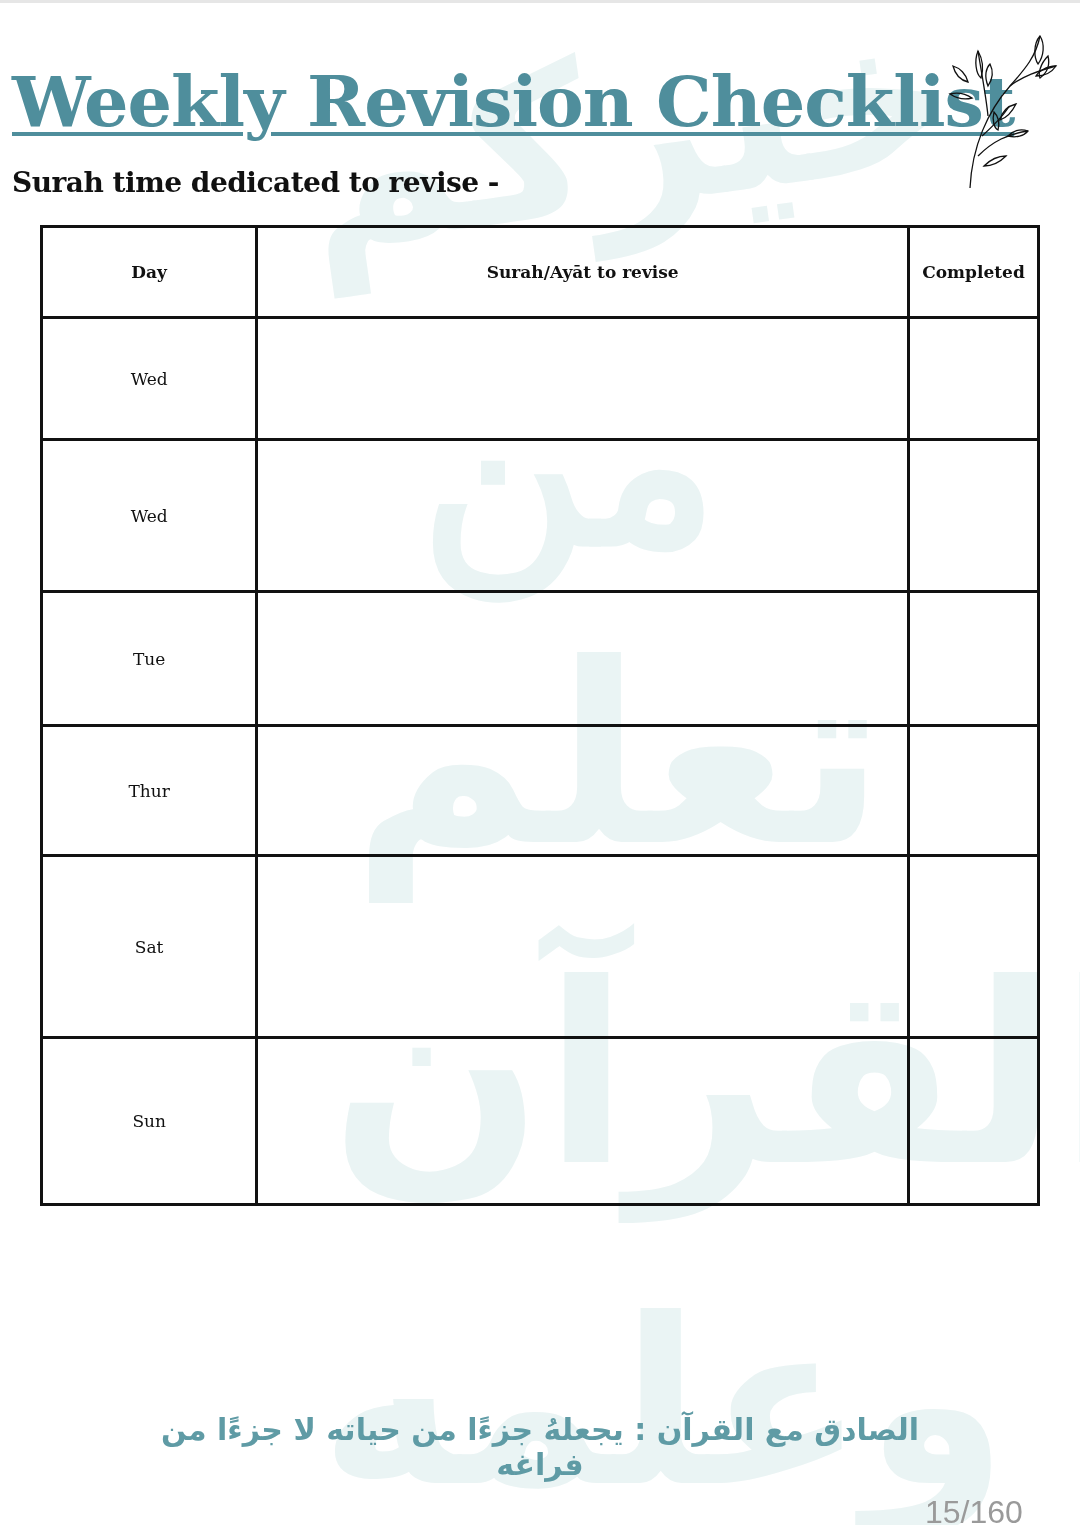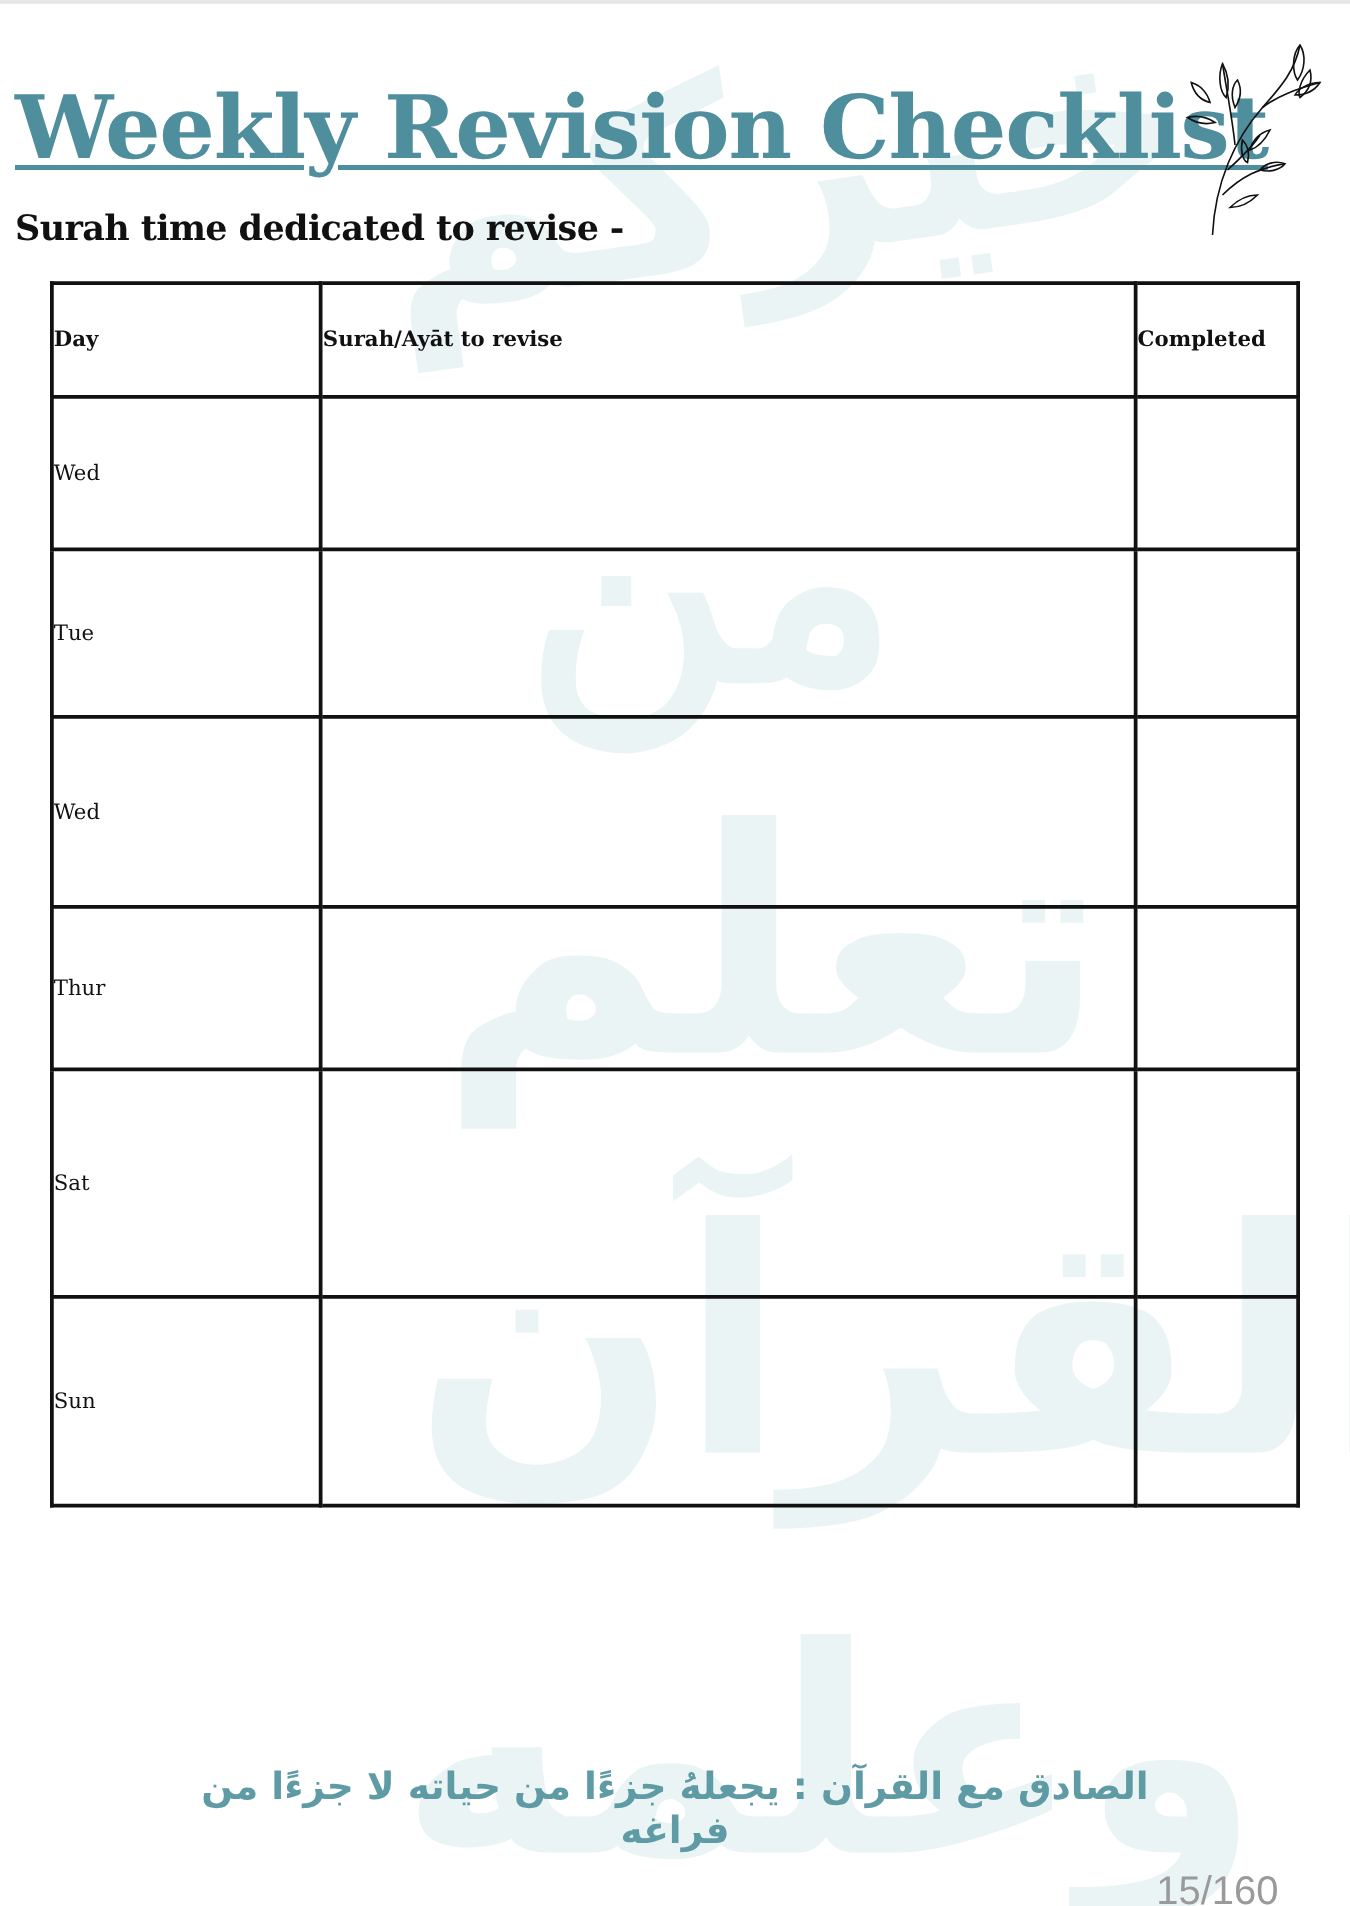--- a/index.html
+++ b/index.html
@@ -26,21 +26,21 @@
     .subtitle {
       position: absolute; left: 12px; top: 166px; z-index: 2;
       font-family: "DejaVu Serif", serif; font-weight: bold; font-size: 28px; color: #111; white-space: nowrap; letter-spacing: -0.5px;
     }
 
     table.checklist {
       position: absolute; left: 40px; top: 225px; z-index: 1;
       border-collapse: collapse; width: 1000px;
     }
     table.checklist td, table.checklist th {
-      border: 3px solid #111; text-align: left; vertical-align: middle; padding: 0;
+      border: 3px solid #111; text-align: center; vertical-align: middle; padding: 0;
       font-family: "DejaVu Serif", serif; color: #111; margin-top: 12px;
     }
     table.checklist th { font-size: 17px; font-weight: bold; height: 88px; }
     table.checklist td.day { font-size: 17px; font-weight: normal; }
     .col-day { width: 213px; }
     .col-surah { width: 651px; }
     .col-done { width: 127px; }
 
     .quote {
       position: absolute; left: 150px; top: 1412px; width: 780px; z-index: 2;
@@ -93,27 +93,27 @@
       <th class="col-surah">Surah/Ayāt to revise</th>
       <th class="col-done">Completed</th>
     </tr>
   </thead>
   <tbody>
     <tr style="height:122px">
       <td class="day">Wed</td>
       <td></td>
       <td></td>
     </tr>
-    <tr style="height:134px">
-      <td class="day">Tue</td>
+    <tr style="height:152px">
+      <td class="day">Wed</td>
       <td></td>
       <td></td>
     </tr>
-    <tr style="height:152px">
-      <td class="day">Wed</td>
+    <tr style="height:134px">
+      <td class="day">Tue</td>
       <td></td>
       <td></td>
     </tr>
     <tr style="height:130px">
       <td class="day">Thur</td>
       <td></td>
       <td></td>
     </tr>
     <tr style="height:182px">
       <td class="day">Sat</td>

